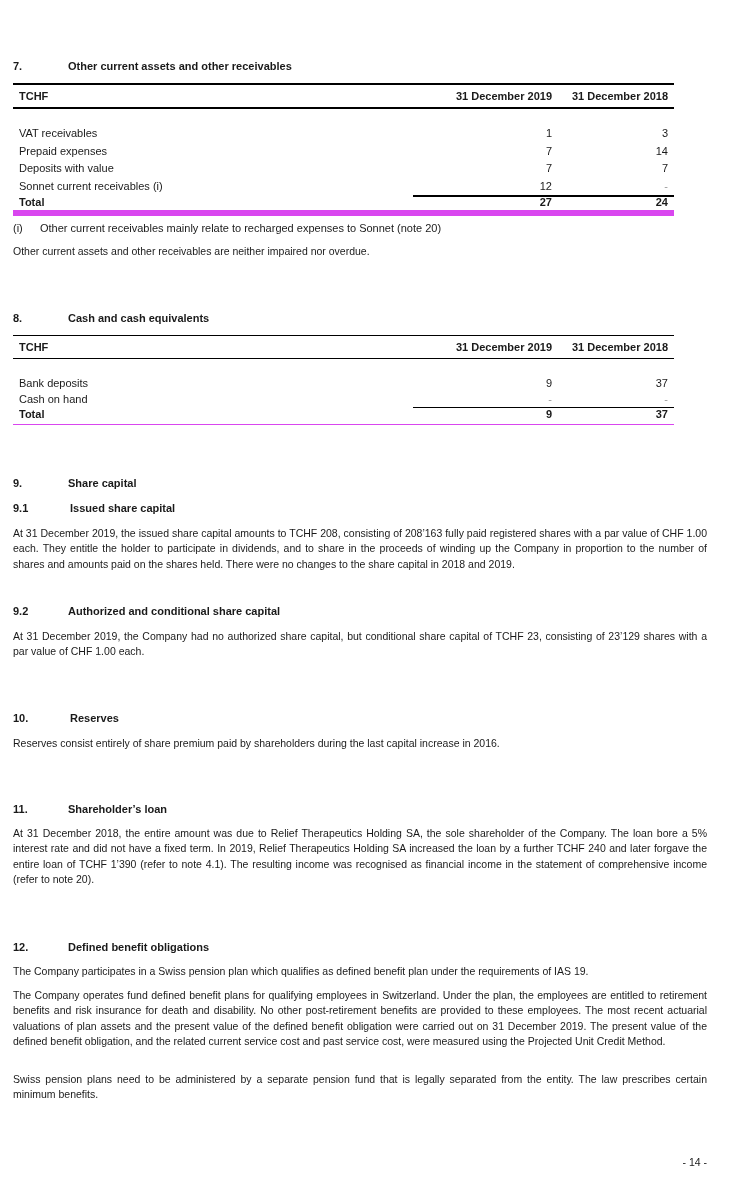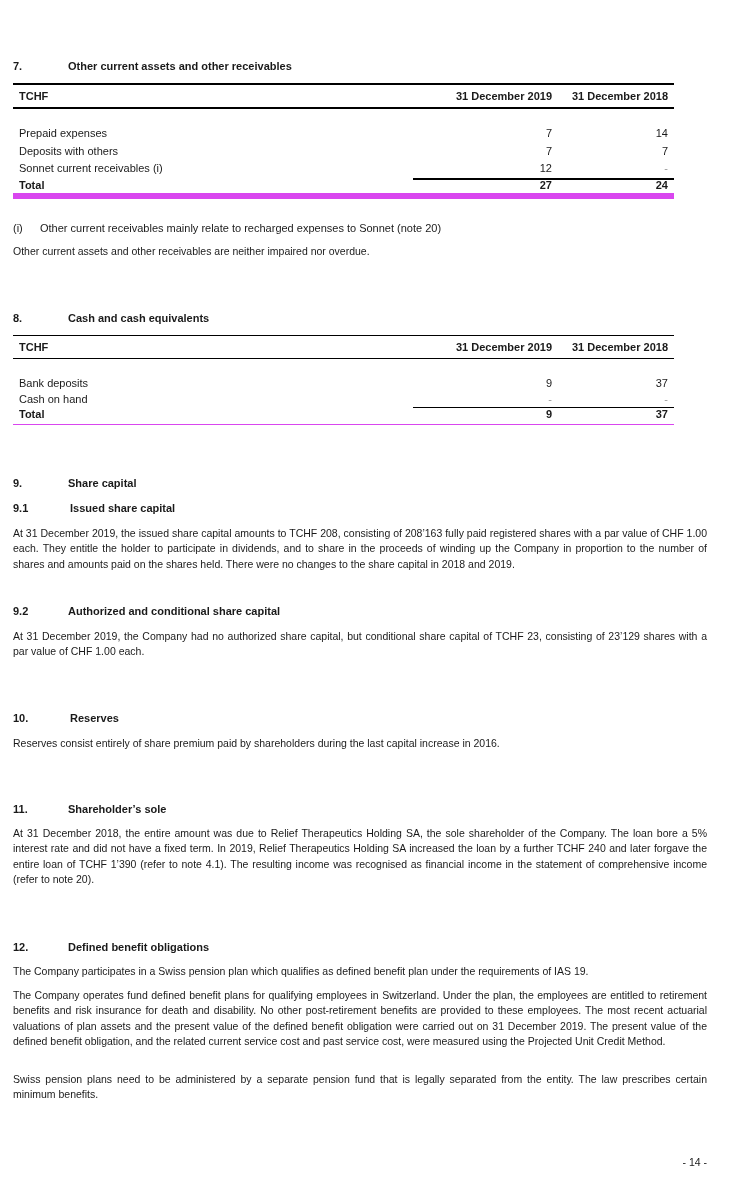--- a/index.html
+++ b/index.html
@@ -37,26 +37,31 @@
 </div>
 
 <div class="abs table" style="top:83px;">
   <div class="hdr">
     <span class="col1">TCHF</span>
     <span class="colA">31 December 2019</span>
     <span class="colB">31 December 2018</span>
   </div>
   <div style="height:16px;"></div>
   <div class="row">
+    <span class="col1">VAT receivables</span>
+    <span class="colA">1</span>
+    <span class="colB">3</span>
+  </div>
+  <div class="row">
     <span class="col1">Prepaid expenses</span>
     <span class="colA">7</span>
     <span class="colB">14</span>
   </div>
   <div class="row">
-    <span class="col1">Deposits with others</span>
+    <span class="col1">Deposits with value</span>
     <span class="colA">7</span>
     <span class="colB">7</span>
   </div>
   <div class="row">
     <span class="col1">Sonnet current receivables (i)</span>
     <span class="colA">12</span>
     <span class="colB dash">-</span>
   </div>
   <div class="total-line-wrap">
       <div class="topline"></div>
@@ -123,21 +128,21 @@
 <div class="abs para" style="top:629px;">At 31 December 2019, the Company had no authorized share capital, but conditional share capital of TCHF 23, consisting of 23’129 shares with a par value of CHF 1.00 each.</div>
 
 <div class="abs heading" style="left:13px; top:711px; width:600px; height:15px;">
   <span class="num">10.</span>
   <span class="title" style="left:57px;">Reserves</span>
 </div>
 <div class="abs para" style="top:736px;">Reserves consist entirely of share premium paid by shareholders during the last capital increase in 2016.</div>
 
 <div class="abs heading" style="left:13px; top:802px; width:600px; height:15px;">
   <span class="num">11.</span>
-  <span class="title">Shareholder’s sole</span>
+  <span class="title">Shareholder’s loan</span>
 </div>
 <div class="abs para" style="top:826px;">At 31 December 2018, the entire amount was due to Relief Therapeutics Holding SA, the sole shareholder of the Company. The loan bore a 5% interest rate and did not have a fixed term. In 2019, Relief Therapeutics Holding SA increased the loan by a further TCHF 240 and later forgave the entire loan of TCHF 1’390 (refer to note 4.1). The resulting income was recognised as financial income in the statement of comprehensive income (refer to note 20).</div>
 
 <div class="abs heading" style="left:13px; top:940px; width:600px; height:15px;text-align:center;">
   <span class="num">12.</span>
   <span class="title">Defined benefit obligations</span>
 </div>
 <div class="abs para" style="top:964px;">The Company participates in a Swiss pension plan which qualifies as defined benefit plan under the requirements of IAS 19.</div>
 <div class="abs para" style="top:988px;">The Company operates fund defined benefit plans for qualifying employees in Switzerland. Under the plan, the employees are entitled to retirement benefits and risk insurance for death and disability. No other post-retirement benefits are provided to these employees. The most recent actuarial valuations of plan assets and the present value of the defined benefit obligation were carried out on 31 December 2019. The present value of the defined benefit obligation, and the related current service cost and past service cost, were measured using the Projected Unit Credit Method.</div>
 <div class="abs para" style="top:1072px;">Swiss pension plans need to be administered by a separate pension fund that is legally separated from the entity. The law prescribes certain minimum benefits.</div>

